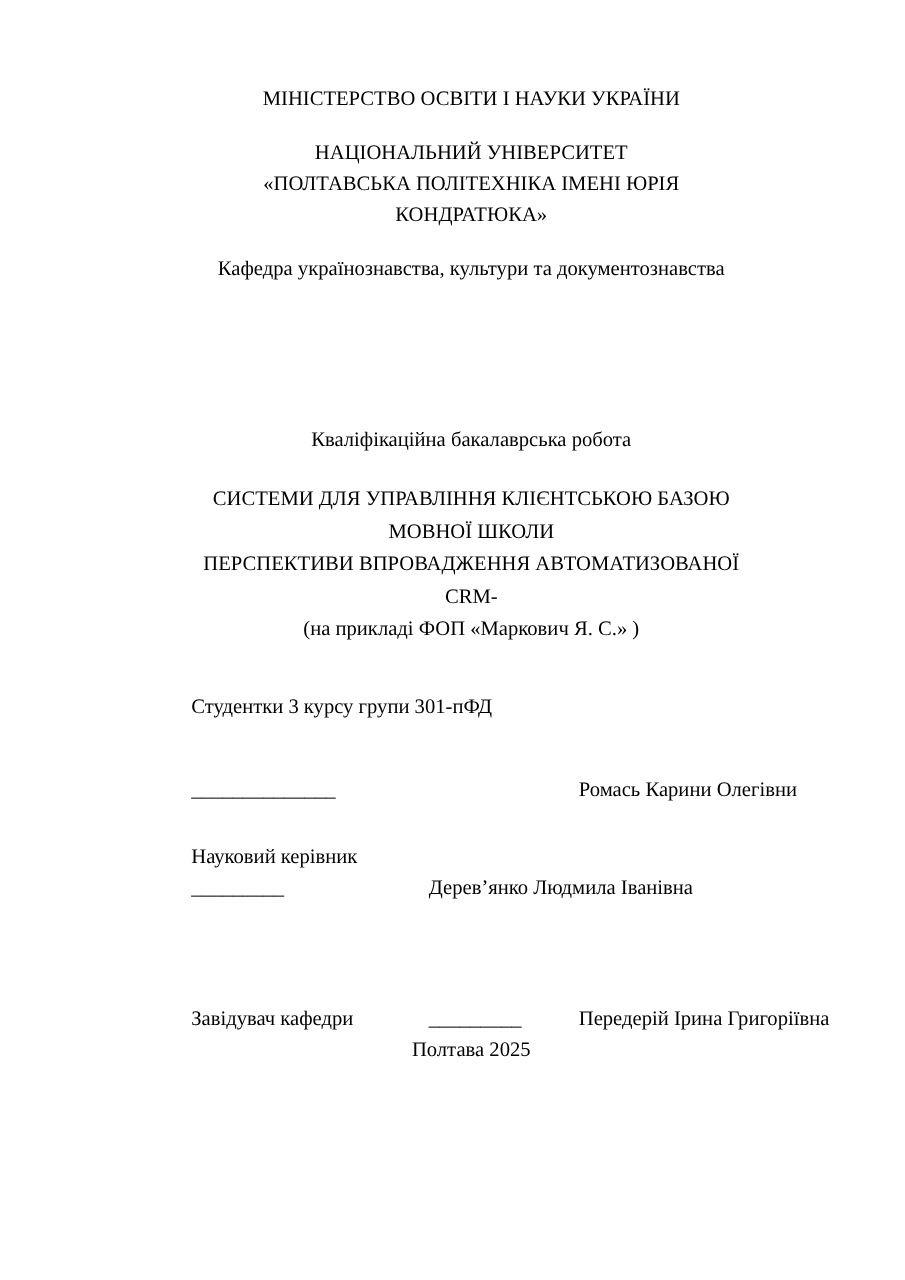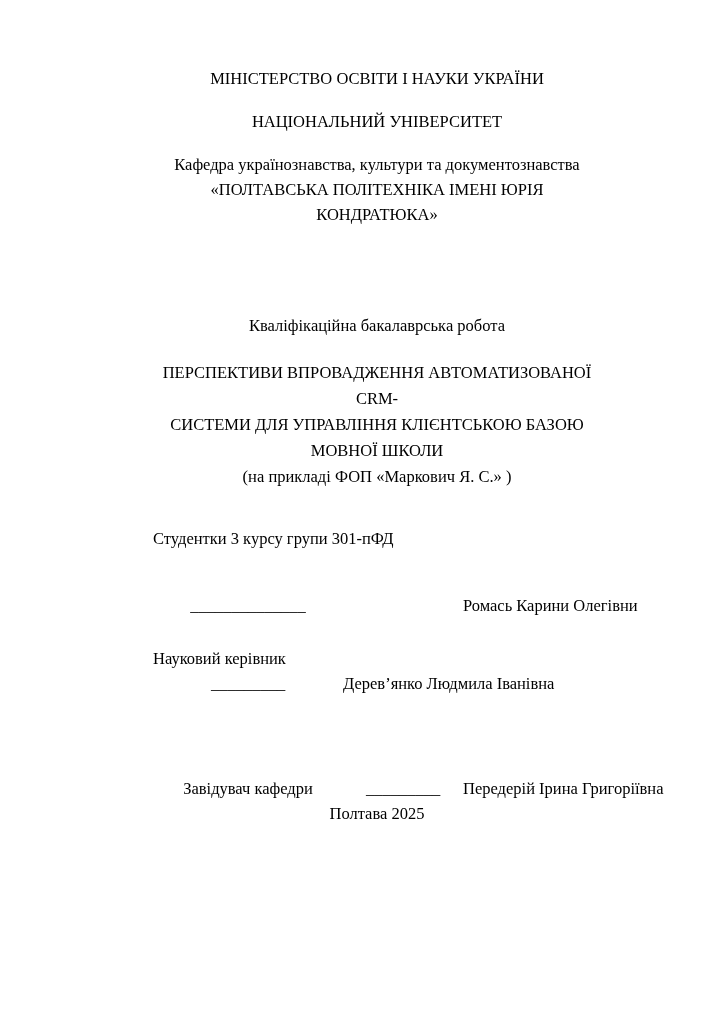--- a/index.html
+++ b/index.html
@@ -25,37 +25,37 @@
   .center {
     text-align: center;
   }
   .ministry {
     margin-bottom: 18px;
   }
   .department {
     margin-top: 18px;
   }
   .worktype {
-    margin-top: 86px;
+    margin-top: 112px;
   }
   .title-block {
     margin-top: 22px;
   }
   .title-block .line {
     line-height: 26px;
   }
   .student-block {
     margin-top: 36px;
     text-align: left;
   }
   .sig-row {
     display: grid;
     grid-template-columns: 190px 120px auto;
     align-items: baseline;
-    text-align: center;
+    text-align: left;
   }
   .sig-row .col-name {
     white-space: nowrap;
   }
   .row-student {
     margin-top: 42px;
   }
   .supervisor-block {
     margin-top: 28px;
     text-align: left;
@@ -68,29 +68,29 @@
 </style>
 </head>
 <body>
 
 <div class="page">
 
   <div class="line center ministry">МІНІСТЕРСТВО ОСВІТИ І НАУКИ УКРАЇНИ</div>
 
   <div class="line center">НАЦІОНАЛЬНИЙ УНІВЕРСИТЕТ</div>
 
+  <div class="line center">«ПОЛТАВСЬКА ПОЛІТЕХНІКА ІМЕНІ ЮРІЯ КОНДРАТЮКА»</div>
+
   <div class="line center department">Кафедра українознавства, культури та документознавства</div>
-
-  <div class="line center">«ПОЛТАВСЬКА ПОЛІТЕХНІКА ІМЕНІ ЮРІЯ КОНДРАТЮКА»</div>
 
   <div class="line center worktype">Кваліфікаційна бакалаврська робота</div>
 
   <div class="title-block">
+    <div class="line center">СИСТЕМИ ДЛЯ УПРАВЛІННЯ КЛІЄНТСЬКОЮ БАЗОЮ МОВНОЇ ШКОЛИ</div>
     <div class="line center">ПЕРСПЕКТИВИ ВПРОВАДЖЕННЯ АВТОМАТИЗОВАНОЇ CRM-</div>
-    <div class="line center">СИСТЕМИ ДЛЯ УПРАВЛІННЯ КЛІЄНТСЬКОЮ БАЗОЮ МОВНОЇ ШКОЛИ</div>
     <div class="line center">(на прикладі ФОП «Маркович Я. С.» )</div>
   </div>
 
   <div class="student-block">
     <div class="line">Студентки 3 курсу групи 301-пФД</div>
   </div>
 
   <div class="sig-row row-student line">
     <span class="col-sig">______________</span>
     <span class="col-mid"></span>

